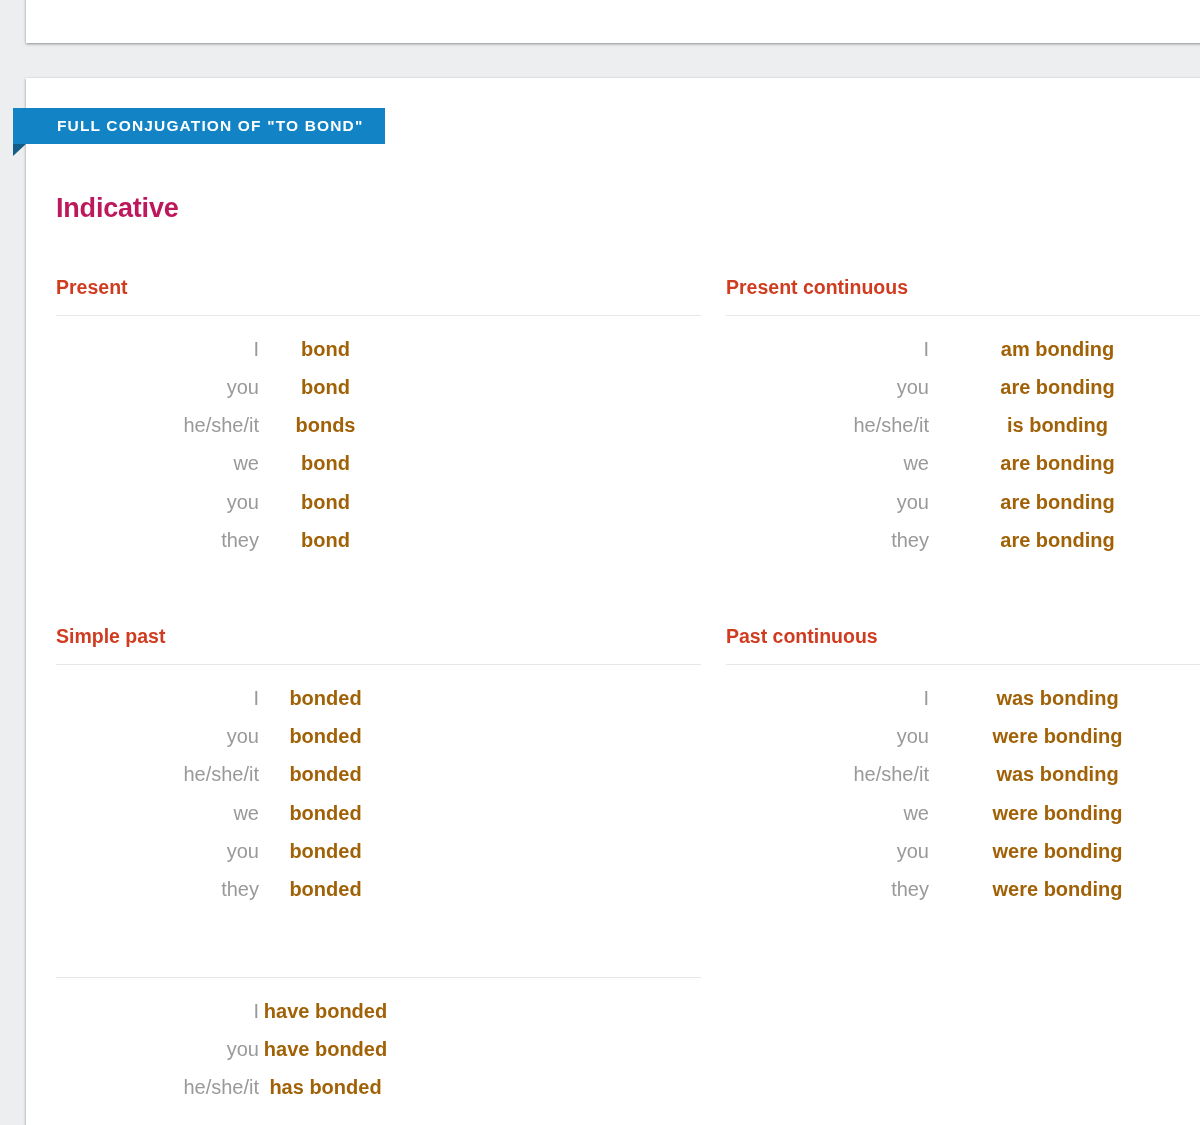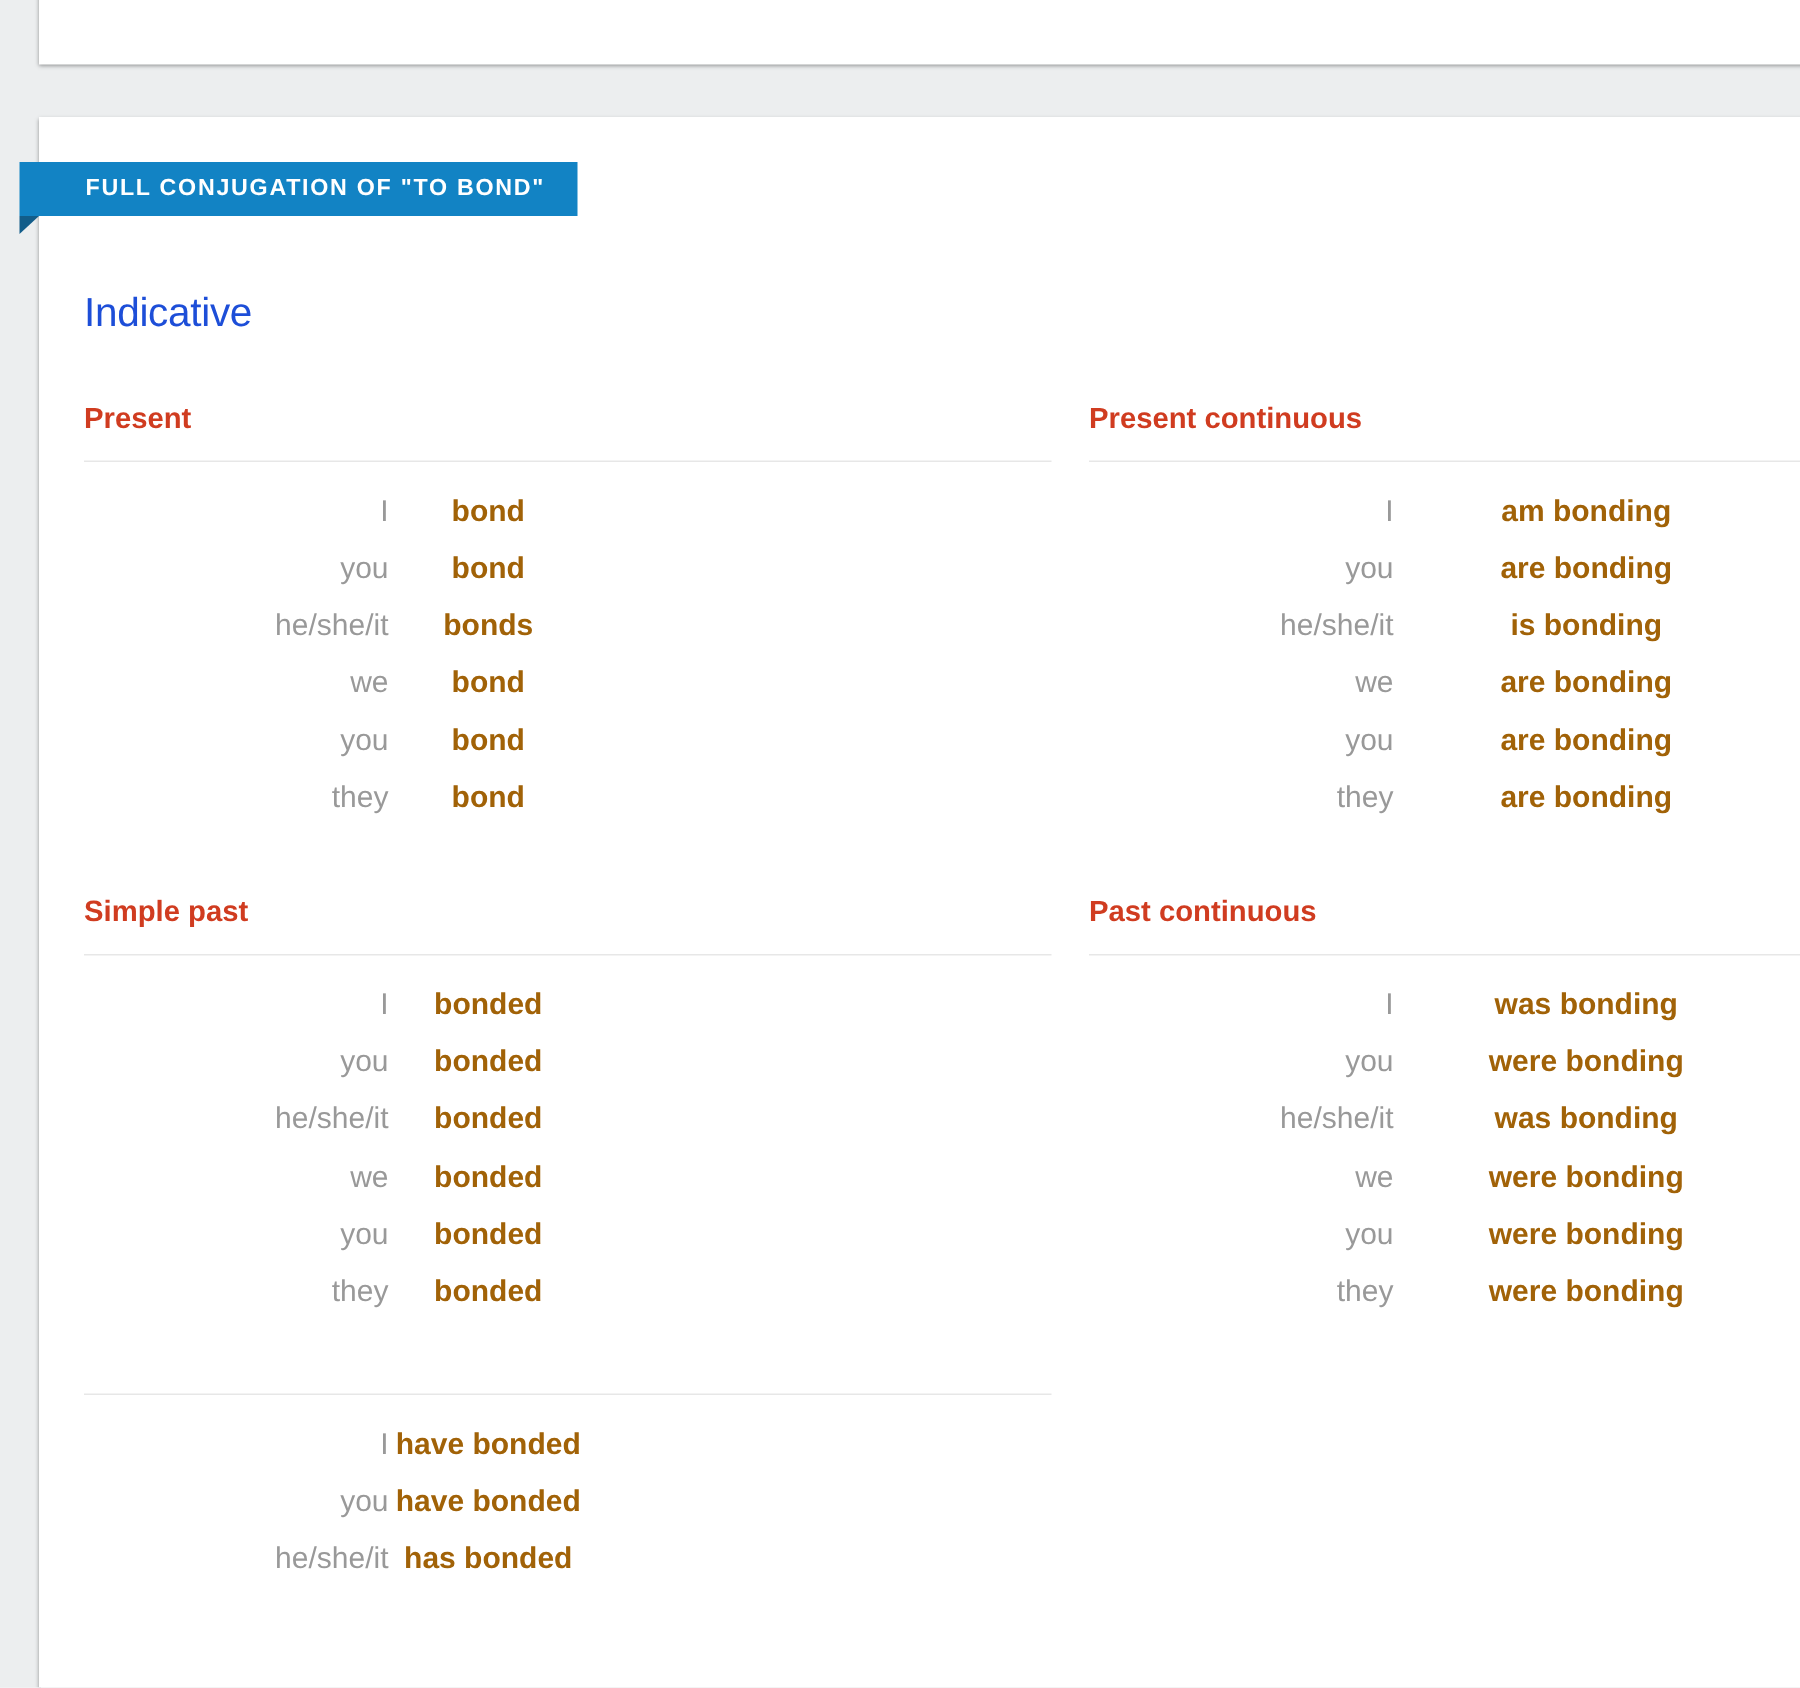--- a/index.html
+++ b/index.html
@@ -77,36 +77,37 @@
 
   
   .content {
     position: absolute;
     left: 56px;
     top: 195px;
     width: 1144px;
   }
   .mood-title {
     font-size: 27px;
-    font-weight: normal;
-    color: #1d4ed8;
+    font-weight: bold;
+    color: #be185d;
     letter-spacing: -0.2px;
-    margin: 0 0 48px 0;
+    margin: 0 0 36px 0;
     line-height: 1;
   }
 
   .tense-grid {
     display: block;
   }
   .tense-row {
     display: flex;
     width: 1144px;
   }
   .tense-col {
     box-sizing: border-box;
+    margin-top: 20px;
   }
   .tense-col.left  { width: 670px; padding-right: 25px; }
   .tense-col.right { width: 474px; }
 
   .tense-title {
     color: #d03c20;
     font-size: 19.5px;
     font-weight: bold;
     line-height: 1;
     margin: 0 0 17px 0;

